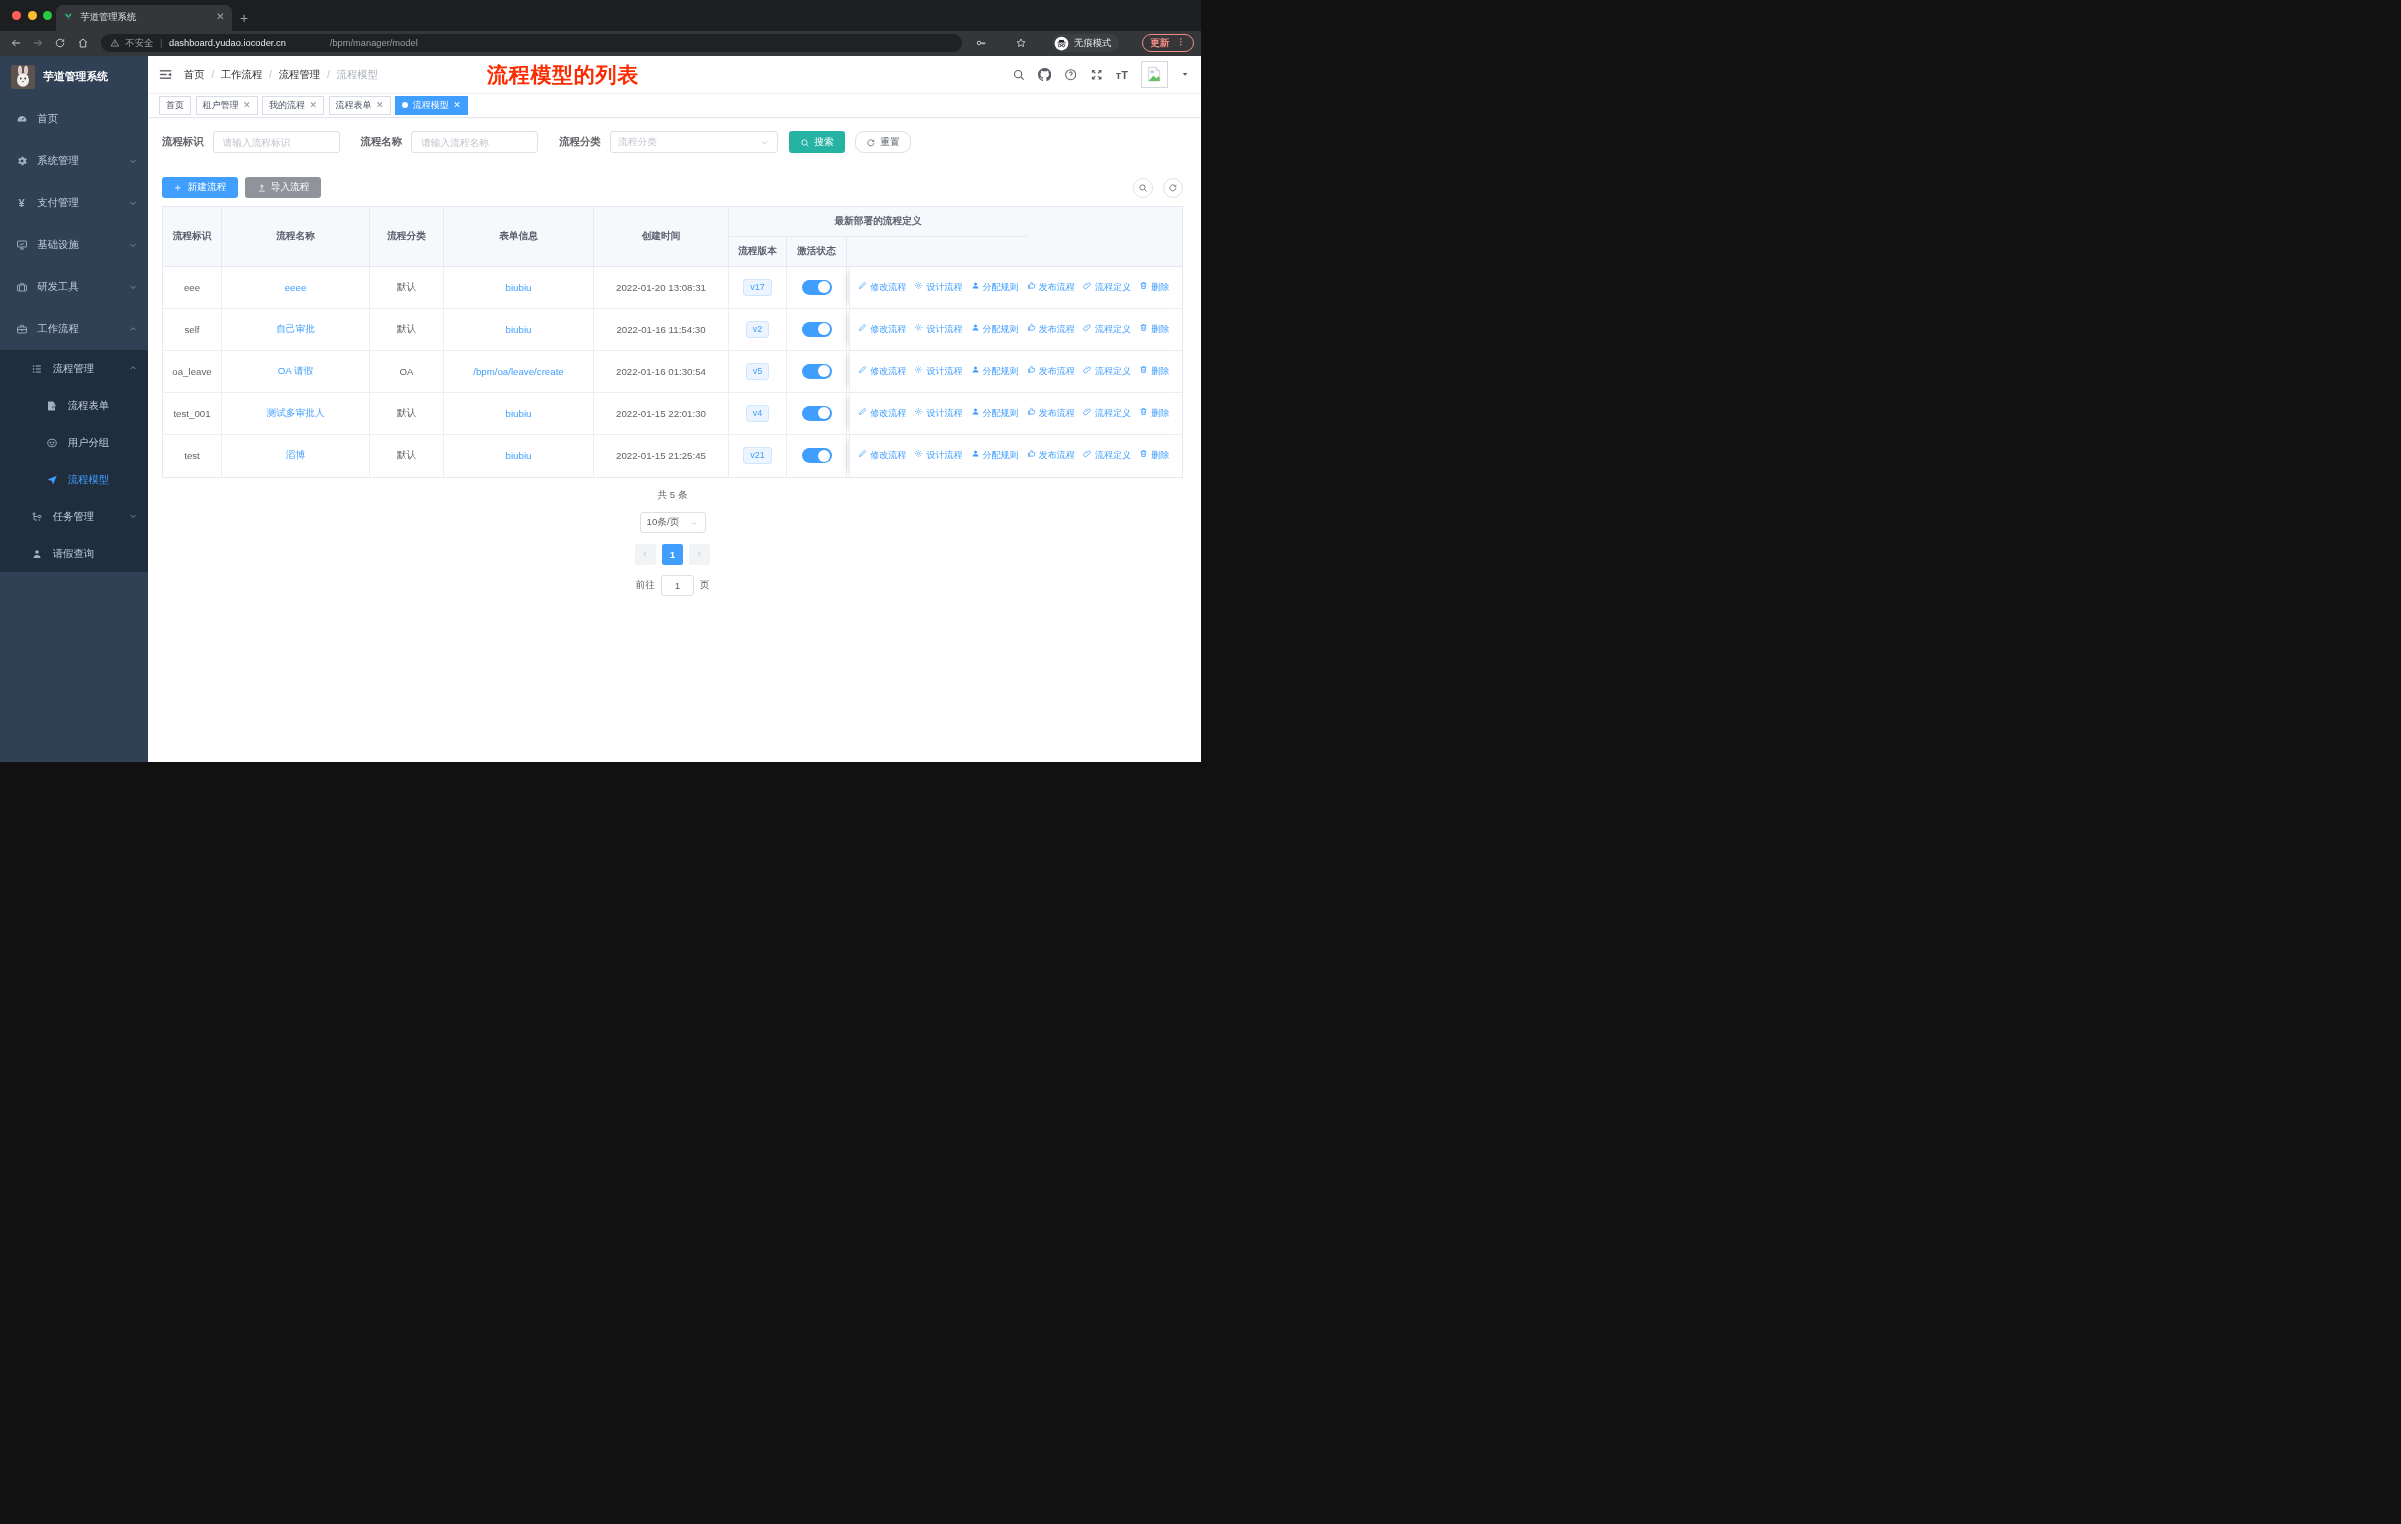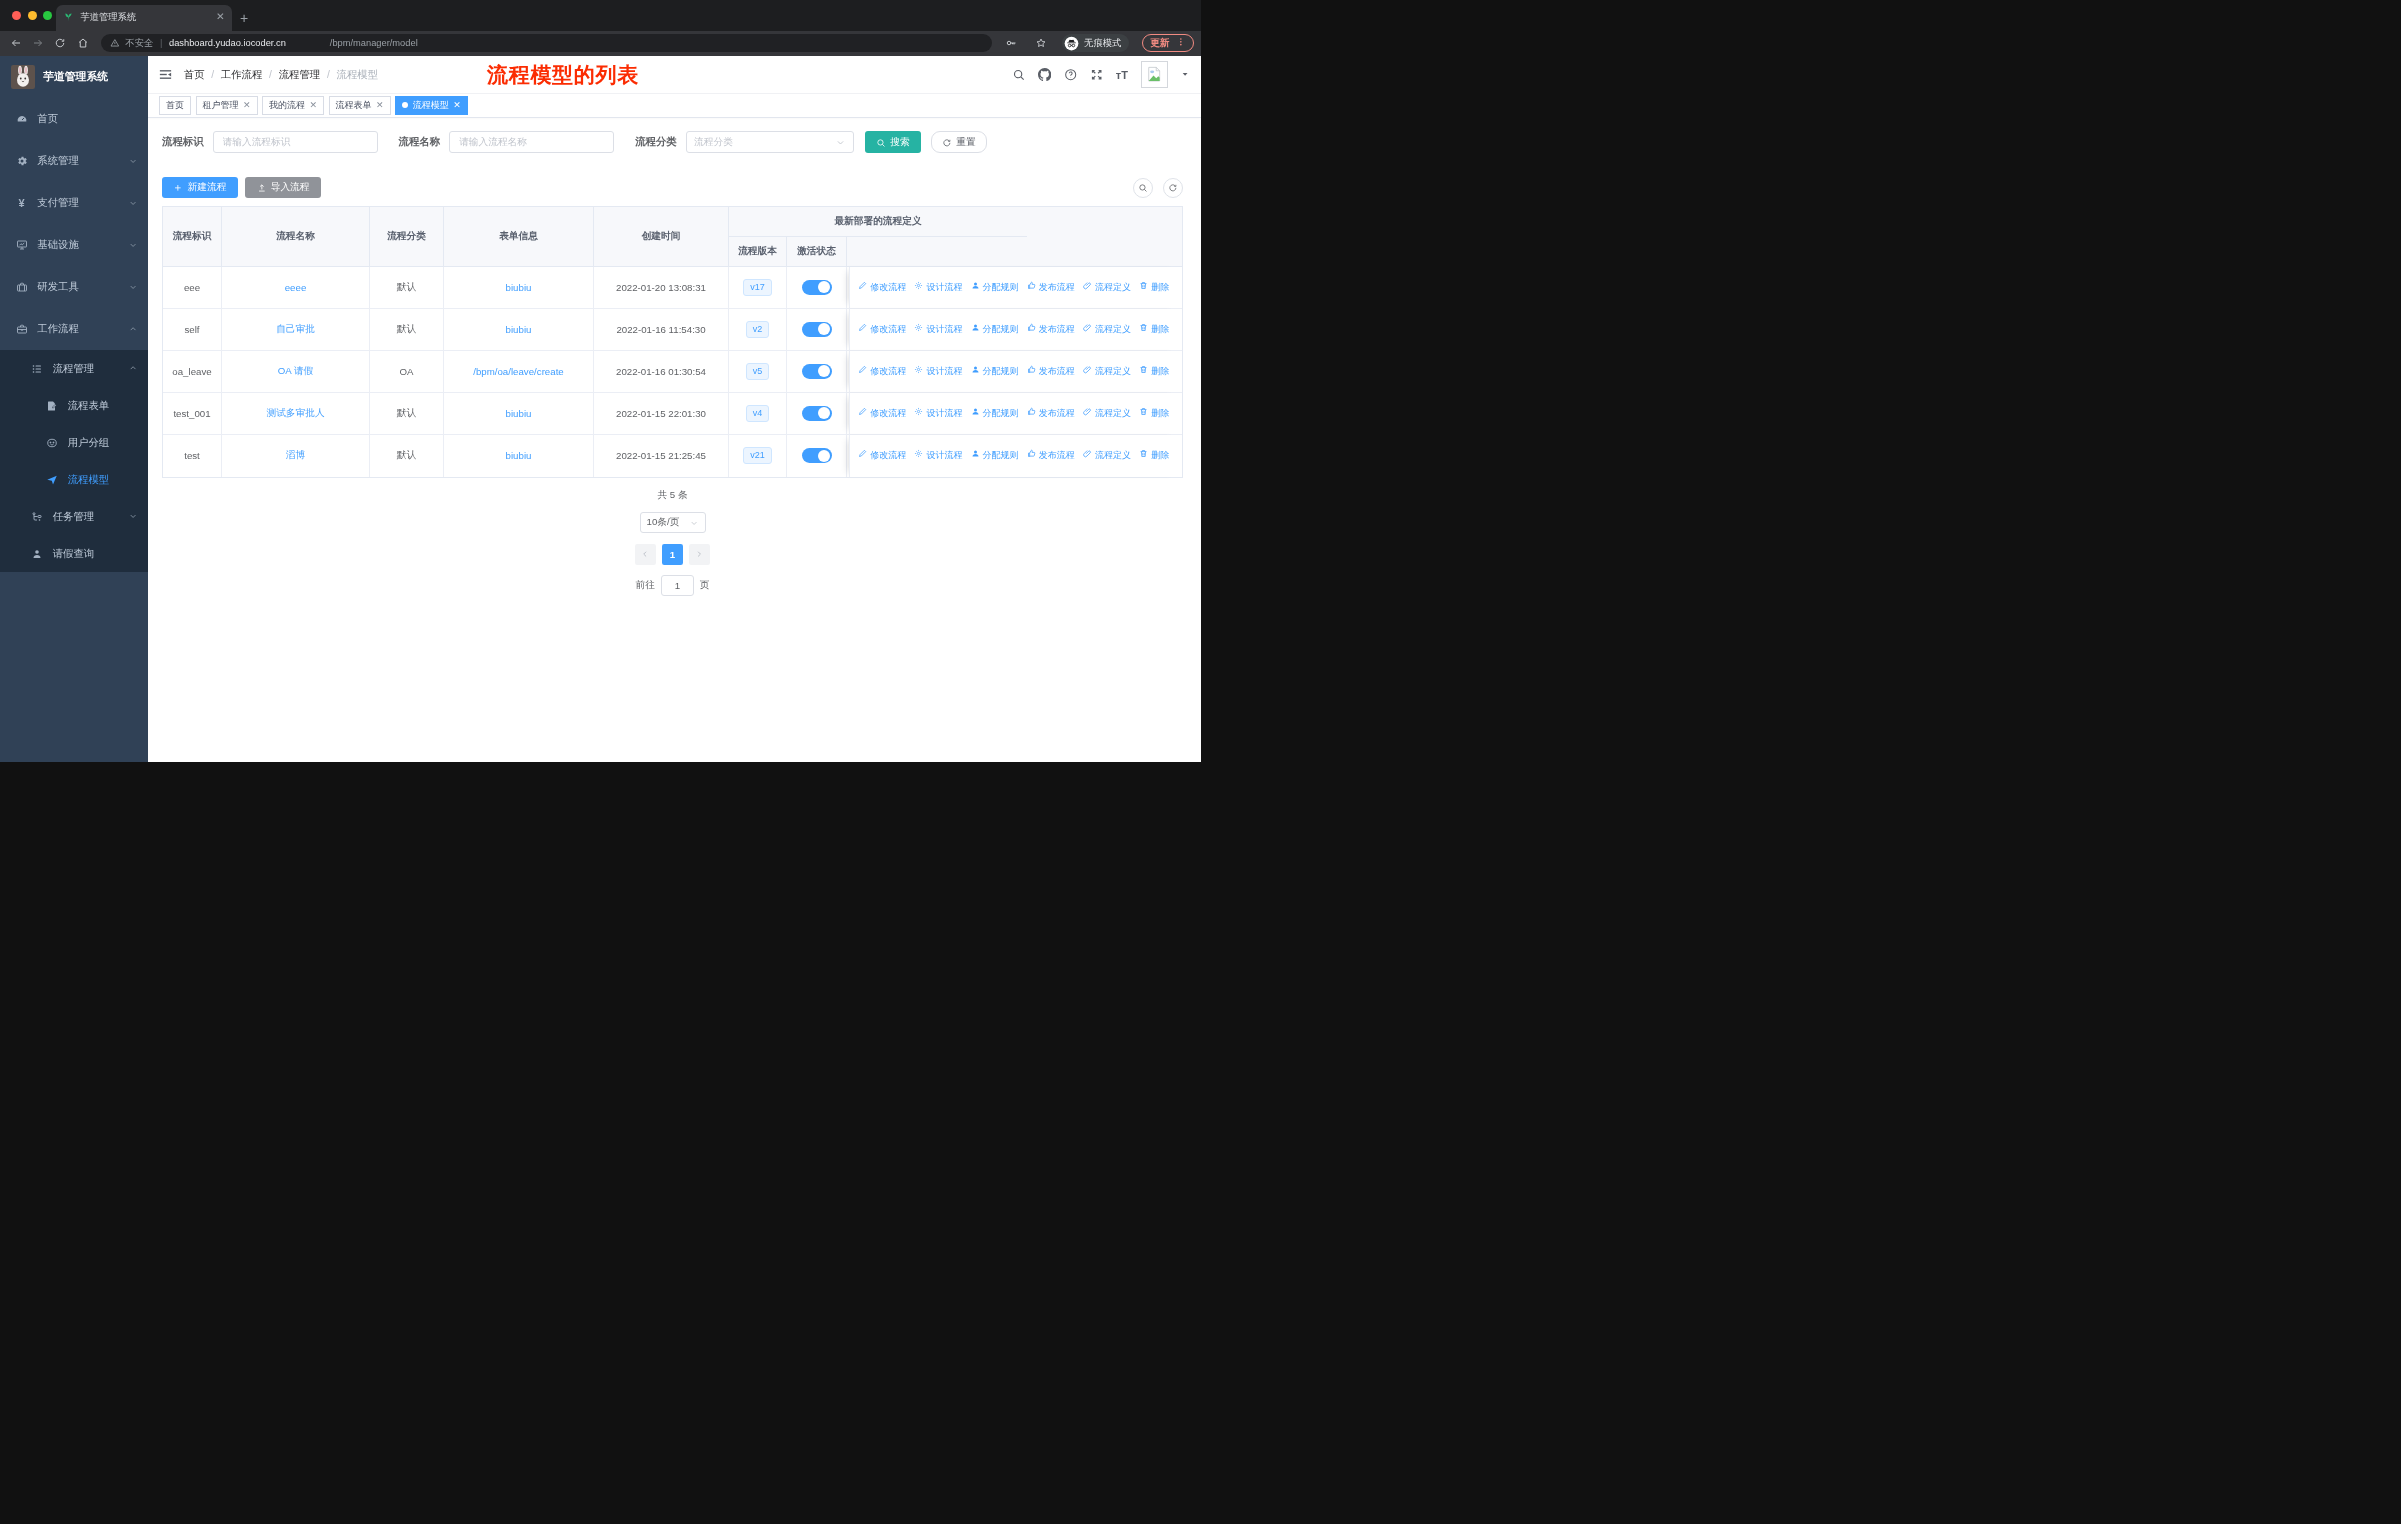--- a/index.html
+++ b/index.html
@@ -19,21 +19,21 @@
   .tab-close { color:#9aa0a6; font-size:10.4px; line-height:1; }
   .newtab { position:absolute; left:240px; bottom:4.5px; color:#9aa0a6; font-size:14px; font-weight:300; }
   .btoolbar { height:25px; background:#35363a; display:flex; align-items:center; padding:0 7.4px; gap:6px; color:#c7cace; }
   .nav-btn { width:16.4px; display:flex; justify-content:center; align-items:center; }
   .nav-btn svg { width:12px; height:12px; }
   .urlbar { flex:1; height:18.6px; background:#202124; border-radius:9.7px; display:flex; align-items:center;
             padding:0 9px; gap:5.2px; font-size:9.3px; color:#9aa0a6; margin:0 4.5px; }
   .urlbar .sep { color:#5f6368; margin:0 1.5px; }
   .url-host { color:#e8eaed; } .url-path { color:#9aa0a6;padding-left:44px; }
   .u-icon svg { width:9.7px; height:9.7px; display:block; }
-  .chrome-right { display:flex; align-items:center; gap:13px; }
+  .chrome-right { display:flex; align-items:center; gap:23px; }
   .incog { background:#3c4043; border-radius:9.7px; height:18.6px; display:flex; align-items:center; gap:5.2px;
            padding:0 8.2px 0 2.2px; color:#e8eaed; font-size:9.3px; }
   .incog svg { width:15px; height:15px; display:block; }
   .update-pill { border:0.7px solid #f28b82; color:#f28b82; border-radius:9.7px; height:18.6px;
                  display:flex; align-items:center; gap:6.7px; padding:0 6.7px; font-size:9.7px; font-weight:700; }
   .update-pill svg { width:9.7px; height:9.7px; }
 
   
   .app { display:flex; height:706px; }
   .sidebar { width:148px; flex:0 0 148px; background:#304156; color:#bfcbd9; overflow:hidden; }
@@ -82,22 +82,22 @@
          display:flex; align-items:center; gap:4.5px; padding:0 6px; cursor:pointer; }
   .tag .tag-close { font-size:9px; color:#8a919c; line-height:1; }
   .tag.active { background:#409eff; border-color:#409eff; color:#fff; }
   .tag.active .tag-close { color:#fff; }
   .tag.active::before { content:""; width:6px; height:6px; border-radius:50%; background:#fff; display:block; }
 
   
   .content { padding:13.4px 0 0 14px; }
   .search-row { display:flex; align-items:center; margin-bottom:24px; }
   .s-label { font-size:10.4px; font-weight:700; color:#606266; margin-right:9px; white-space:nowrap; }
-  .inp { width:165px; height:22px; border:0.7px solid #dcdfe6; border-radius:3px; padding:0 9px;
-         font-size:9.7px; color:#606266; background:#fff; outline:none;font-family:Liberation Mono, monospace; }
+  .inp { width:127px; height:22px; border:0.7px solid #dcdfe6; border-radius:3px; padding:0 9px;
+         font-size:9.7px; color:#606266; background:#fff; outline:none; }
   .inp::placeholder { color:#c0c4cc; }
   .gap28 { width:21px; flex:0 0 21px; }
   .sel { width:168px; height:22px; border:0.7px solid #dcdfe6; border-radius:3px; padding:0 7.4px;
          display:flex; align-items:center; justify-content:space-between; color:#c0c4cc; font-size:9.7px; cursor:pointer; }
   .sel .chev { width:9px; height:9px; color:#c0c4cc; }
   .sel .chev svg { width:9px; height:9px; display:block; }
   .btn { height:22px; border-radius:3px; display:inline-flex; align-items:center; gap:4.5px;
          padding:0 10.4px; font-size:9.7px; cursor:pointer; border:0.7px solid transparent; white-space:nowrap; }
   .btn svg { width:9.7px; height:9.7px; }
   .btn-search { background:#26b3a3; color:#fff; margin-left:11px; }

